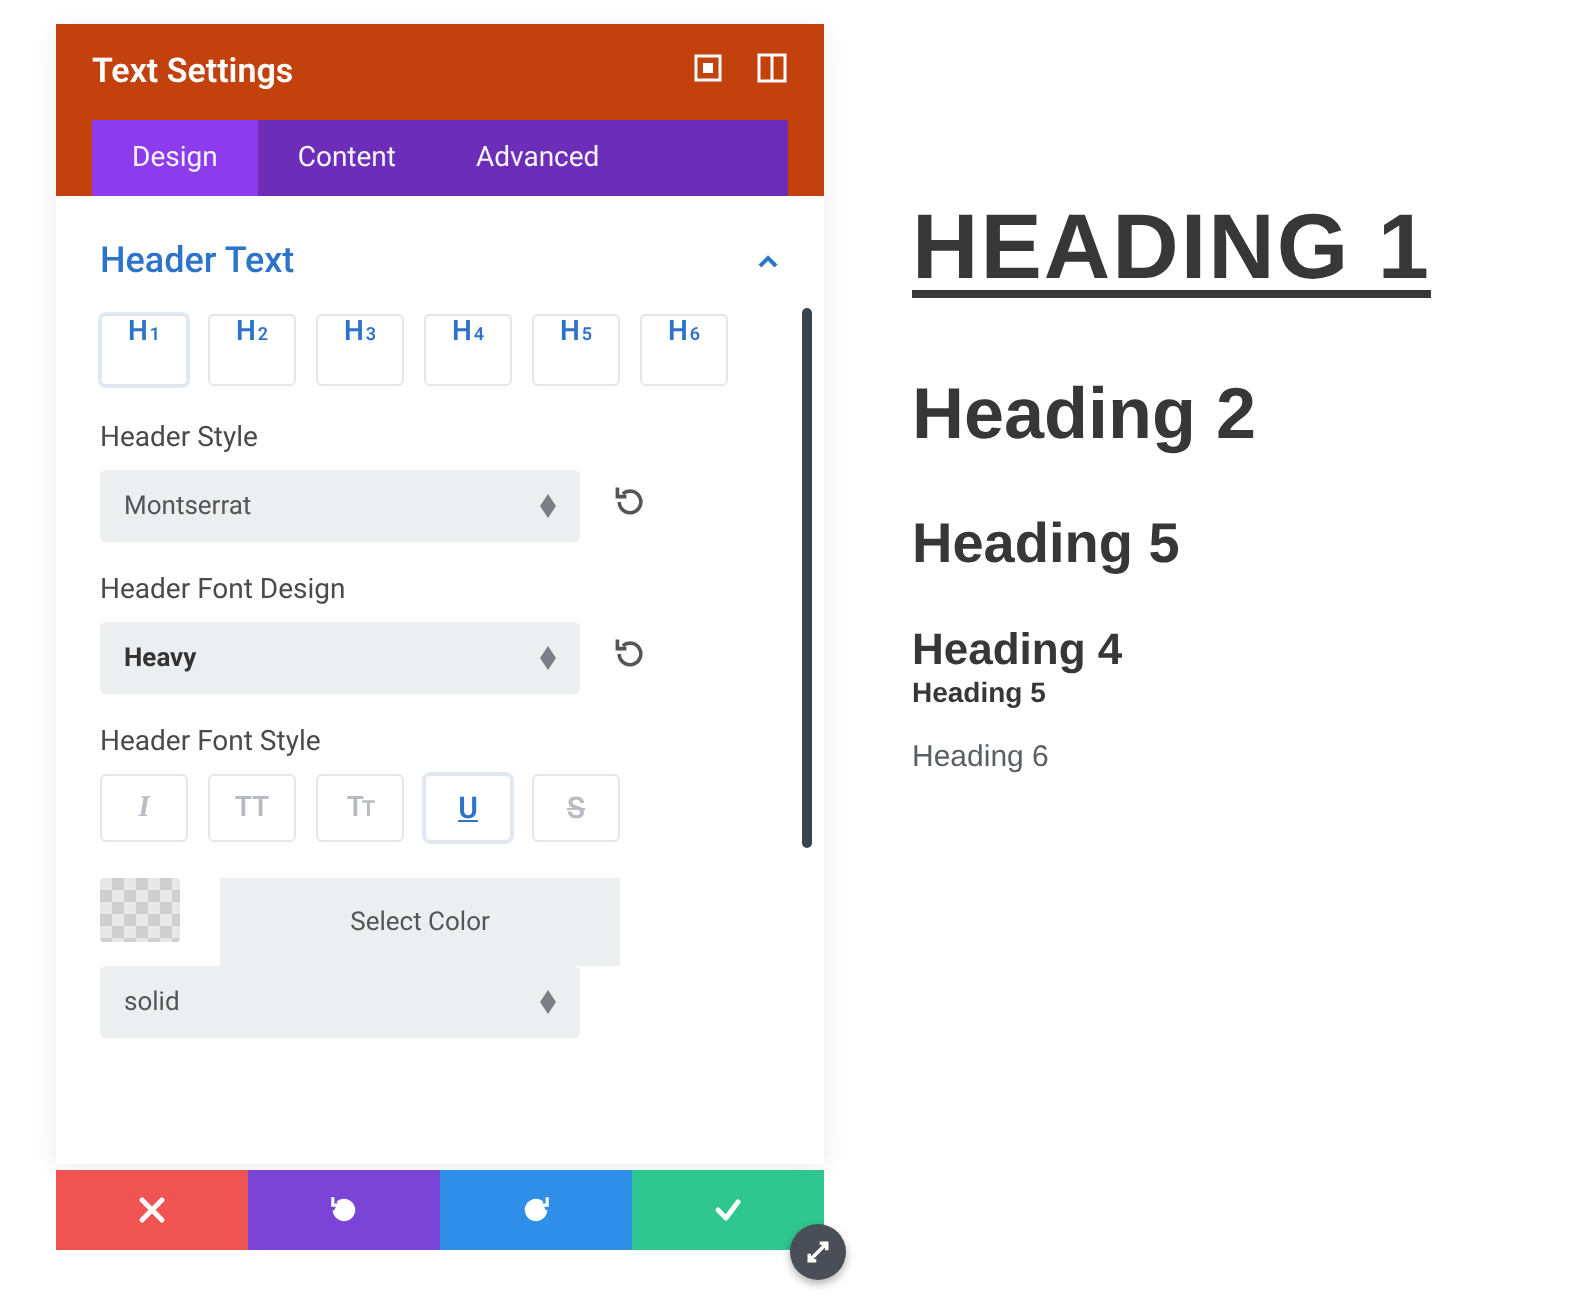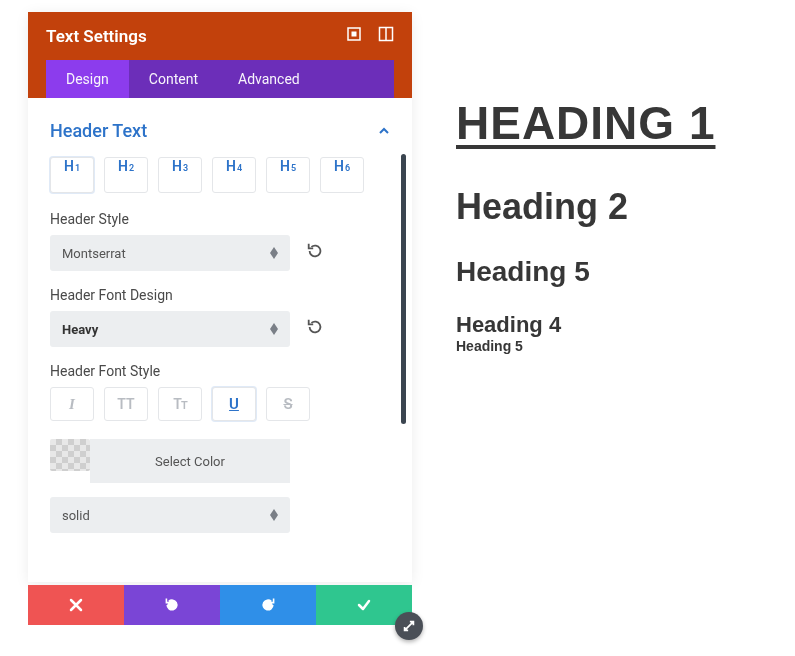--- a/index.html
+++ b/index.html
@@ -166,22 +166,23 @@
     text-decoration: underline;
     box-shadow: 0 0 0 1px rgba(45,115,201,.15);
   }
   .italic-glyph { font-style: italic; font-family: Georgia, serif; font-weight: 700;}
   .strike-glyph { text-decoration: line-through; }
   .tt-small { font-size: 14px; }
   .tt-small-mix { font-size: 14px; letter-spacing: -1px; }
   .tt-small-mix .low { font-size: 11px; }
 
   .color-row {
-    display: flex; align-items: stretch; margin-bottom: 14px;
+    display: flex; align-items: stretch; 
     height: 44px;
+    gap: 20px;
   }
   .checker {
     width: 40px; height: 32px;
     background-image:
       linear-gradient(45deg,#cfcfcf 25%,transparent 25%),
       linear-gradient(-45deg,#cfcfcf 25%,transparent 25%),
       linear-gradient(45deg,transparent 75%,#cfcfcf 75%),
       linear-gradient(-45deg,transparent 75%,#cfcfcf 75%);
     background-size: 12px 12px;
     background-position: 0 0, 0 6px, 6px -6px, -6px 0;
@@ -433,13 +434,14 @@
       <path d="M3 13 L13 3 M9 3h4v4 M7 13H3V9"></path>
     </svg>
 </div>
 
 <div class="preview">
   <div class="pv-h1">HEADING 1</div>
   <div class="pv-h2">Heading 2</div>
   <div class="pv-h3">Heading 5</div>
   <div class="pv-h4">Heading 4</div>
   <div class="pv-h5">Heading 5</div>
+  <div class="pv-h6">Heading 6</div>
 </div>
 
 </body></html>

